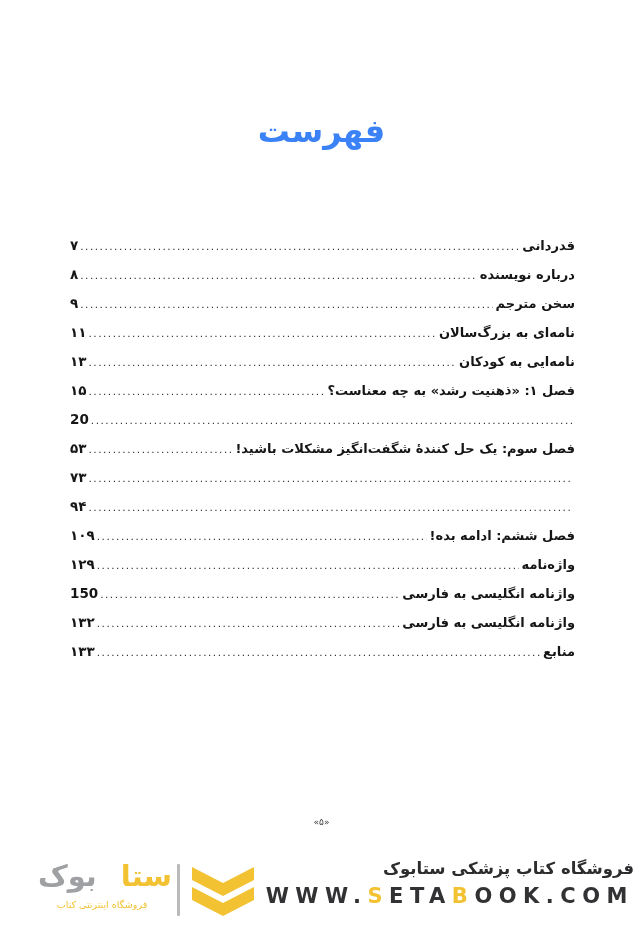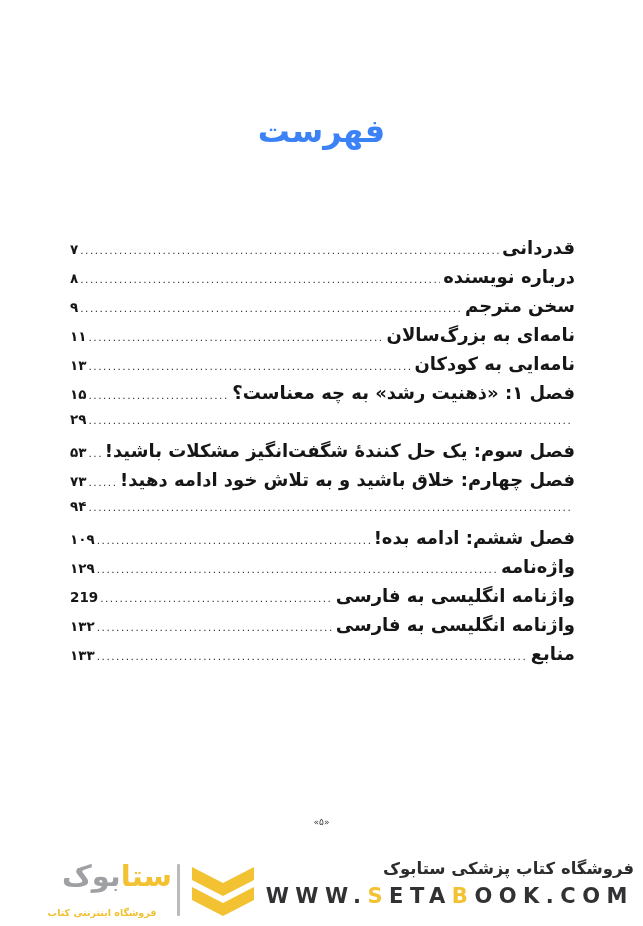--- a/index.html
+++ b/index.html
@@ -20,39 +20,39 @@
   .toc-page{
     flex:0 0 auto; font-size:13.5px; font-weight:bold; color:#161616;
     direction:rtl; white-space:nowrap;
   }
   .toc-leader{
     flex:1 1 auto; overflow:hidden; white-space:nowrap;
     font-size:10.5px; letter-spacing:1.5px; color:#2a2a2a;
     margin:0 3px 0 2px; min-width:8px;
   }
   .toc-title{
-    flex:0 0 auto; font-size:18px; font-weight:bold; color:#161616;
+    flex:0 0 auto; font-size:13px; font-weight:bold; color:#161616;
     direction:rtl; unicode-bidi:plaintext; white-space:nowrap;
   }
 
   .folio{
     position:absolute; top:817px; left:0; width:100%;
     text-align:center; font-size:9px; color:#3a3a3a; letter-spacing:1px;
   }
 
   
   .footer{ position:absolute; left:0; bottom:0; width:100%; height:72px; background:#ffffff; }
 
   .brand-left{ position:absolute; left:32px; top:6px; width:140px; text-align:center; }
   .wordmark{ direction:rtl; font-size:29px; font-weight:bold; line-height:32px; letter-spacing:-1px; }
-  .wm-start{ color:#F2C233; }
+  .wm-start{ color:#F2C233;margin-left:24px; }
   .wm-end{ color:#9EA0A3;margin-left:48px; }
   .brand-tagline{
-    direction:rtl; font-size:9.5px; font-weight:bold; color:#F2C233;
-    margin-top:15px; letter-spacing:0.5px;
+    direction:rtl; font-size:9.5px; font-weight:normal; color:#F2C233;
+    margin-top:7px; letter-spacing:0.5px;
   }
 
   .logo-divider{
     position:absolute; left:177px; top:10px; width:3px; height:52px;
     background:#b9babc; border-radius:1px;
   }
   .logo-mark{ position:absolute; left:188px; top:9px; }
 
   .brand-right{ position:absolute; right:9px; top:3px; text-align:right; }
   .store-title{
@@ -95,49 +95,48 @@
     <span class="toc-page">۱۳</span>
     <span class="toc-leader">............................................................................................................................................................................................................................................................................................................</span>
     <span class="toc-title">نامه‌ایی به کودکان</span>
   </div>
   <div class="toc-row">
     <span class="toc-page">۱۵</span>
     <span class="toc-leader">............................................................................................................................................................................................................................................................................................................</span>
     <span class="toc-title">فصل ۱: «ذهنیت رشد» به چه معناست؟</span>
   </div>
   <div class="toc-row">
-    <span class="toc-page">۲۹</span>
+    <span class="toc-page">20</span>
     <span class="toc-leader">............................................................................................................................................................................................................................................................................................................</span>
   </div>
   <div class="toc-row">
     <span class="toc-page">۵۳</span>
     <span class="toc-leader">............................................................................................................................................................................................................................................................................................................</span>
     <span class="toc-title">فصل سوم: یک حل کنندۀ شگفت‌انگیز مشکلات باشید!</span>
   </div>
   <div class="toc-row">
     <span class="toc-page">۷۳</span>
     <span class="toc-leader">............................................................................................................................................................................................................................................................................................................</span>
-    <span class="toc-title">فصل چهارم: خلاق باشید و به تلاش خود ادامه دهید!</span>
   </div>
   <div class="toc-row">
     <span class="toc-page">۹۴</span>
     <span class="toc-leader">............................................................................................................................................................................................................................................................................................................</span>
   </div>
   <div class="toc-row">
     <span class="toc-page">۱۰۹</span>
     <span class="toc-leader">............................................................................................................................................................................................................................................................................................................</span>
     <span class="toc-title">فصل ششم: ادامه بده!</span>
   </div>
   <div class="toc-row">
     <span class="toc-page">۱۲۹</span>
     <span class="toc-leader">............................................................................................................................................................................................................................................................................................................</span>
     <span class="toc-title">واژه‌نامه</span>
   </div>
   <div class="toc-row">
-    <span class="toc-page">219</span>
+    <span class="toc-page">150</span>
     <span class="toc-leader">............................................................................................................................................................................................................................................................................................................</span>
     <span class="toc-title">واژنامه انگلیسی به فارسی</span>
   </div>
   <div class="toc-row">
     <span class="toc-page">۱۳۲</span>
     <span class="toc-leader">............................................................................................................................................................................................................................................................................................................</span>
     <span class="toc-title">واژنامه انگلیسی به فارسی</span>
   </div>
   <div class="toc-row">
     <span class="toc-page">۱۳۳</span>

